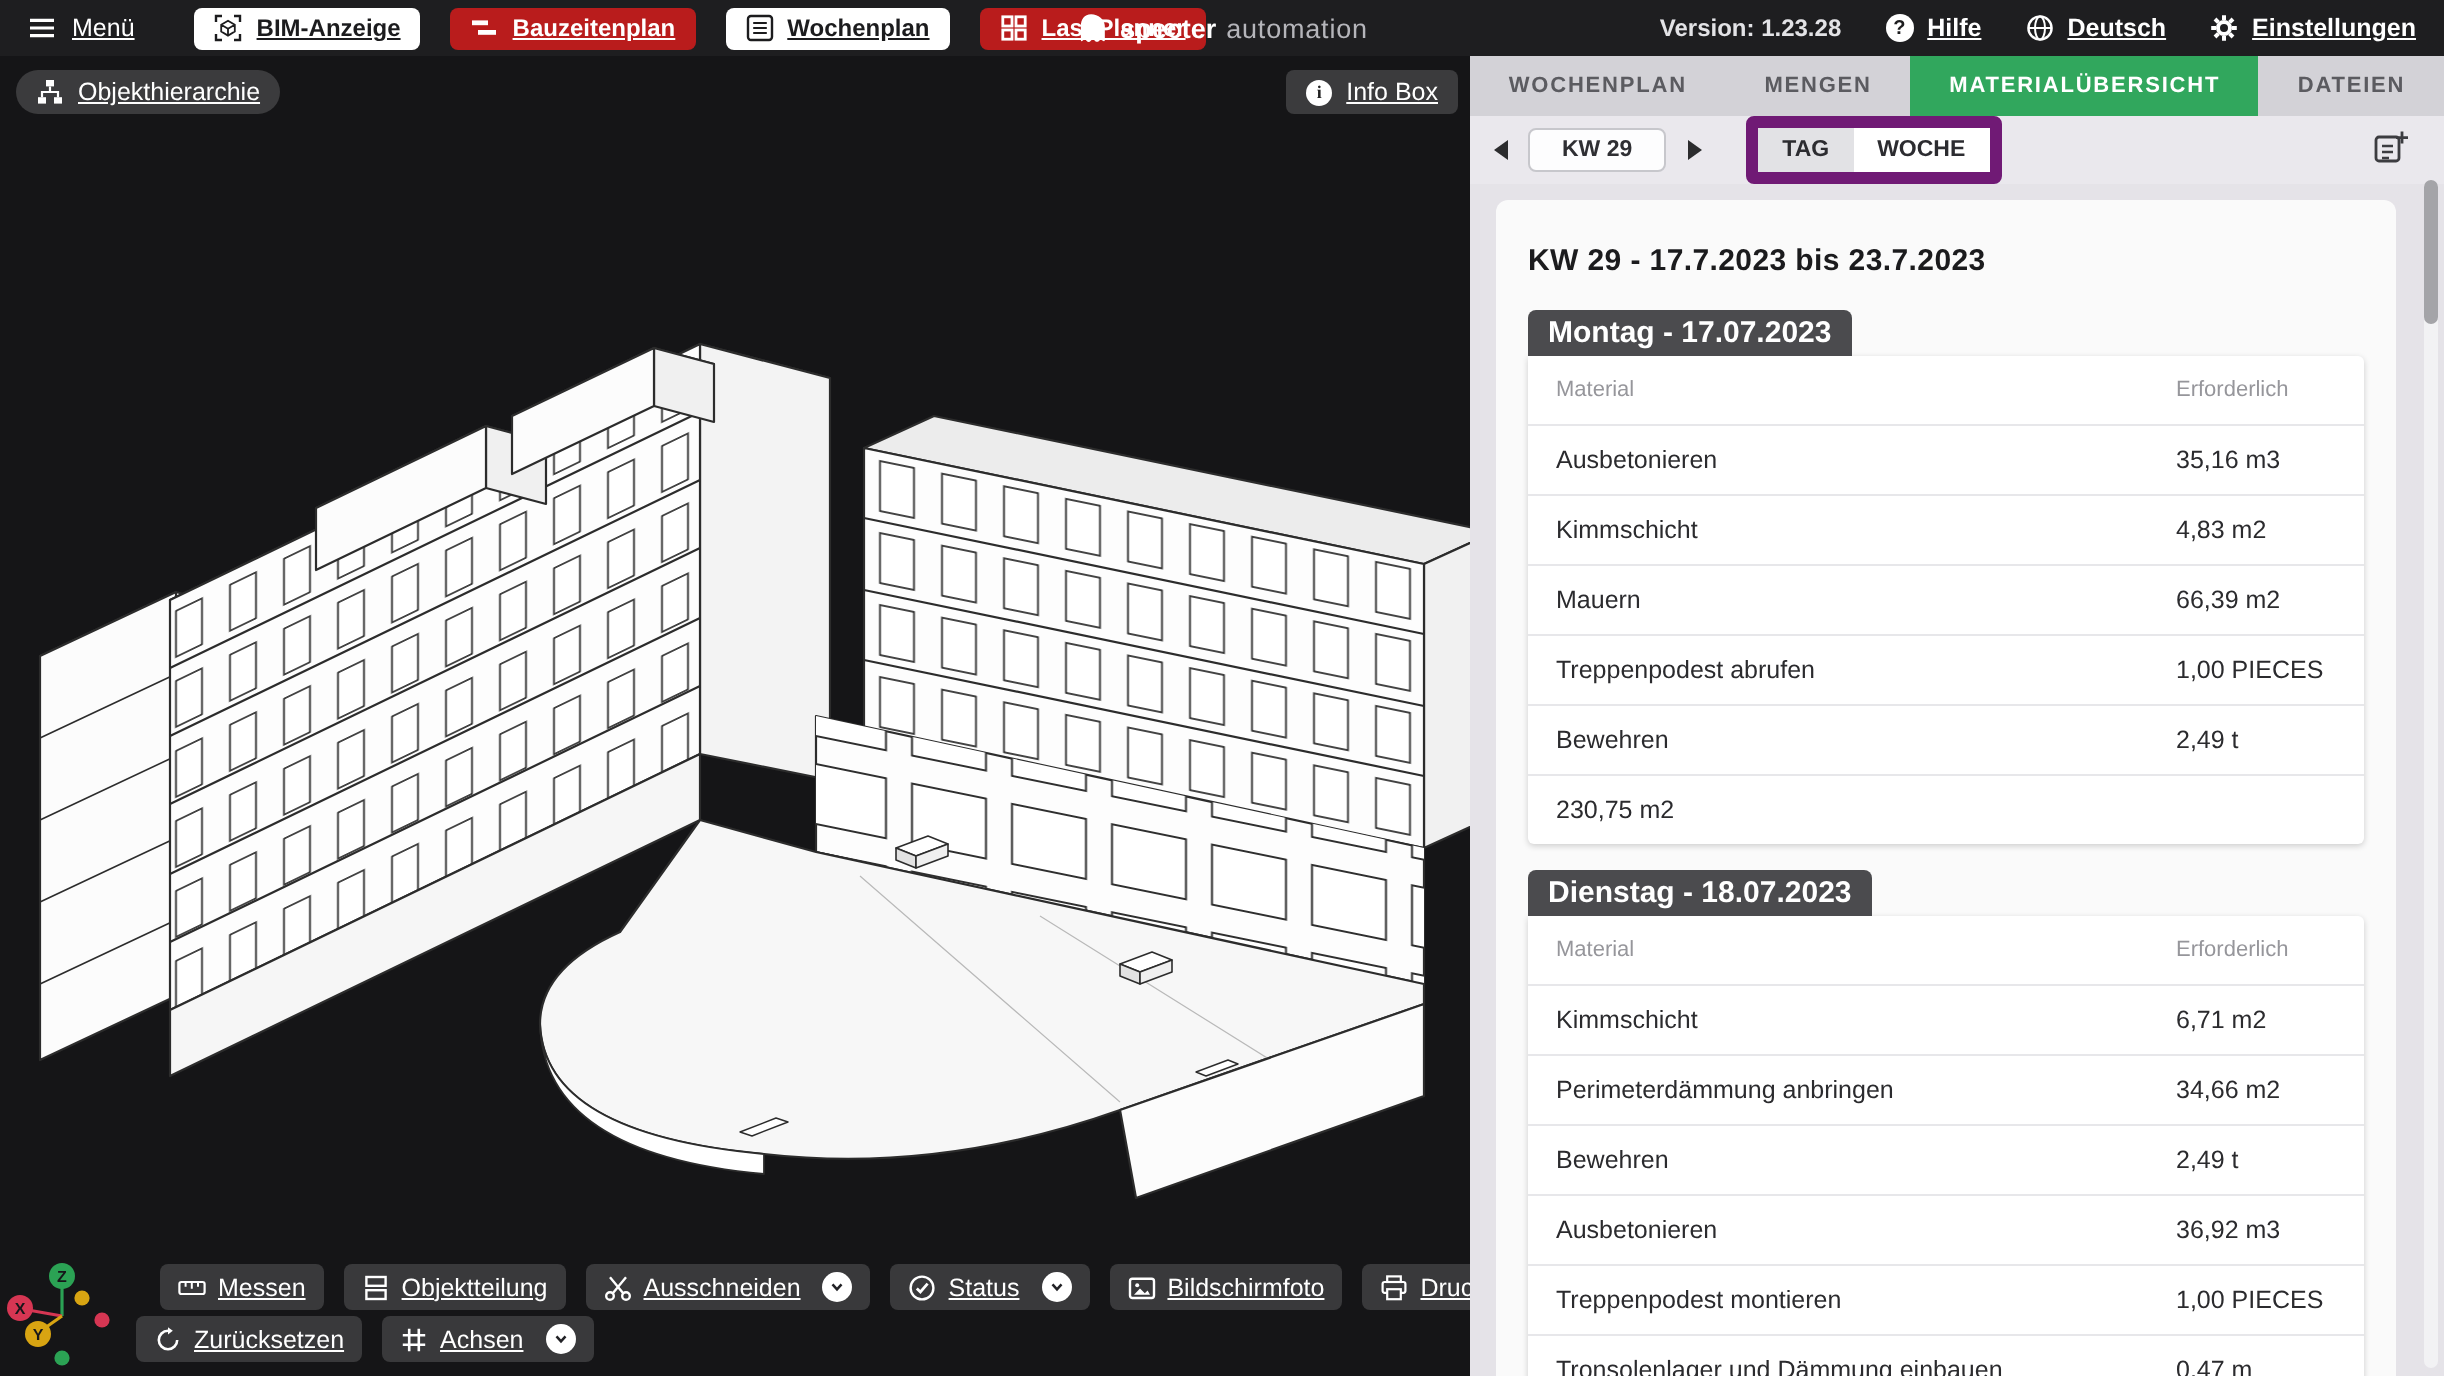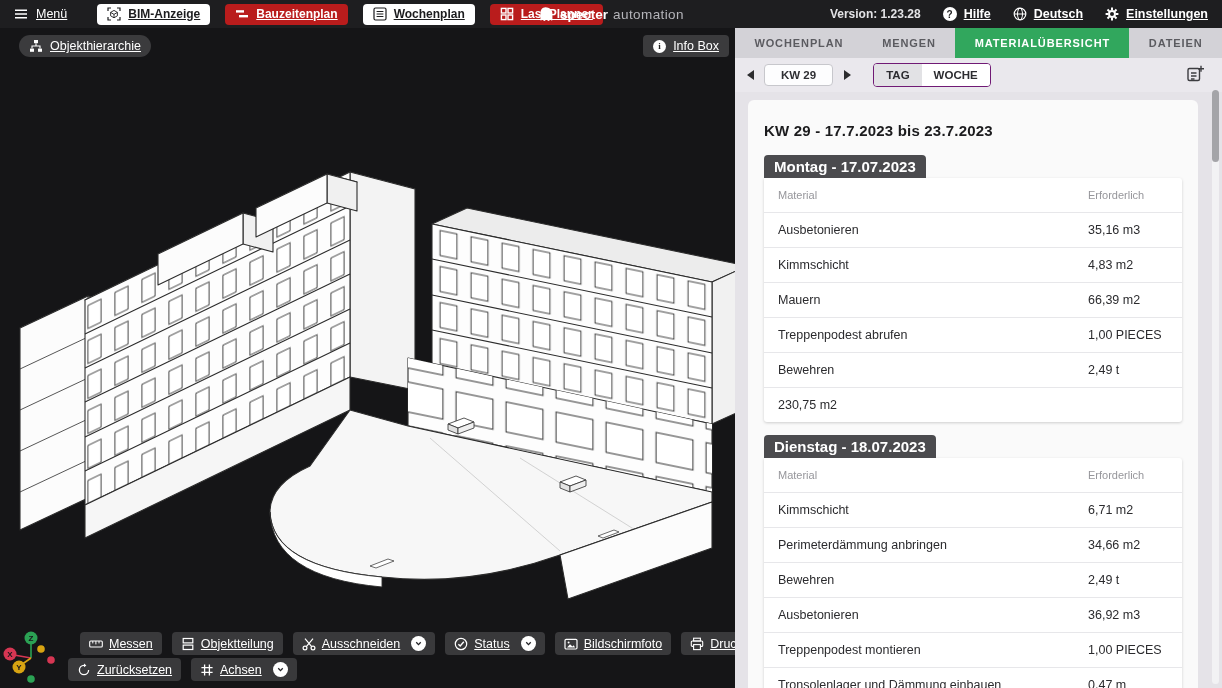--- a/index.html
+++ b/index.html
@@ -25,42 +25,42 @@
   .version{font-size:12px;color:#e3e3e6;font-weight:bold;}
   .top-item{display:flex;align-items:center;gap:7px;color:#fff;font-size:12.5px;font-weight:bold;}
   .circle-q{width:14px;height:14px;border-radius:50%;background:#fff;color:#1d1d1f;font-size:10px;font-weight:bold;display:inline-flex;align-items:center;justify-content:center;}
   .icn{display:inline-flex;align-items:center;justify-content:center;}
   .icn svg{width:14px;height:14px;}
 
   
   .viewport{position:absolute;top:28px;left:0;width:735px;bottom:0;background:#151517;overflow:hidden;}
   .model{position:absolute;inset:0;width:735px;height:660px;}
   .dark-btn{position:absolute;display:flex;align-items:center;gap:7px;background:#3b3b3d;color:#fff;font-size:12.5px;border-radius:4px;height:22px;padding:0 10px;z-index:5;}
-  .oh{top:7px;left:19px;border-radius:11px;}
+  .oh{top:7px;left:8px;border-radius:11px;}
   .ib{top:7px;right:6px;}
   .info-i{width:13px;height:13px;border-radius:50%;background:#fff;color:#222;font-size:9px;font-weight:bold;display:inline-flex;align-items:center;justify-content:center;font-family:"Liberation Serif",serif;}
   .vtoolbar{position:absolute;display:flex;gap:10px;z-index:5;}
   .vtoolbar.r1{left:80px;bottom:33px;}
   .vtoolbar.r2{left:68px;bottom:7px;justify-content:flex-end;}
   .vt-btn{display:flex;align-items:center;gap:6px;background:#39393b;color:#fff;font-size:12.5px;border-radius:4px;height:23px;padding:0 9px;white-space:nowrap;}
   .dd{width:15px;height:15px;border-radius:50%;background:#fff;display:inline-flex;align-items:center;justify-content:center;margin-left:5px;}
   .dd svg{width:9px;height:9px;}
   .gizmo{position:absolute;left:0;bottom:0;width:62px;height:72px;z-index:4;}
 
   
   .panel{position:absolute;top:28px;right:0;width:487px;bottom:0;background:#e5e3e8;display:flex;flex-direction:column;}
   .tabs{height:30px;display:flex;background:#d3d2d7;flex:none;}
   .tab{flex:1 1 auto;display:flex;align-items:center;justify-content:center;font-size:11px;font-weight:bold;letter-spacing:.9px;color:#5b5b60;padding:0 18px;white-space:nowrap;}
   .tab.active{background:var(--accent);color:#fff;}
   .subheader{height:34px;display:flex;align-items:center;padding:0 10px 0 8px;background:#eae8ed;gap:7px;flex:none;}
   .arrow{width:14px;height:16px;display:flex;align-items:center;justify-content:center;}
   .tri-l{width:0;height:0;border-top:5px solid transparent;border-bottom:5px solid transparent;border-right:7px solid #2c2c2e;}
   .tri-r{width:0;height:0;border-top:5px solid transparent;border-bottom:5px solid transparent;border-left:7px solid #2c2c2e;}
   .kw-box{border:1px solid #c7c7cc;border-radius:4px;background:#fdfdfe;padding:4px 16px;font-size:11.5px;color:#2f2f33;font-weight:bold;}
-  .seg{display:flex;border:1px solid #701a75;border-radius:4px;overflow:hidden;margin-left:12px;}
+  .seg{display:flex;border:6px solid #701a75;border-radius:4px;overflow:hidden;margin-left:12px;}
   .seg-item{padding:5px 12px;font-size:11.5px;font-weight:bold;color:#2c2c30;background:#e2e2e5;}
   .seg-item.selected{background:#ffffff;}
   .note-btn{margin-left:auto;margin-right:8px;}
   .note-btn svg{width:18px;height:18px;}
   .content{flex:1;position:relative;overflow:hidden;padding:8px 24px 0 13px;}
   .sheet{background:#fafafa;border-radius:6px 6px 0 0;padding:14px 16px 20px 16px;min-height:100%;}
   .sheet h2{margin:8px 0 16px 0;font-size:15px;color:#1b1b1d;letter-spacing:.2px;}
   .day{margin-bottom:13px;}
   .day-badge{display:inline-block;background:#4b4b4e;color:#fff;font-size:15px;font-weight:bold;padding:3px 10px;border-radius:4px 4px 0 0;}
   .day-card{background:#fff;border-radius:0 3px 3px 3px;box-shadow:0 1px 3px rgba(0,0,0,.18);}

